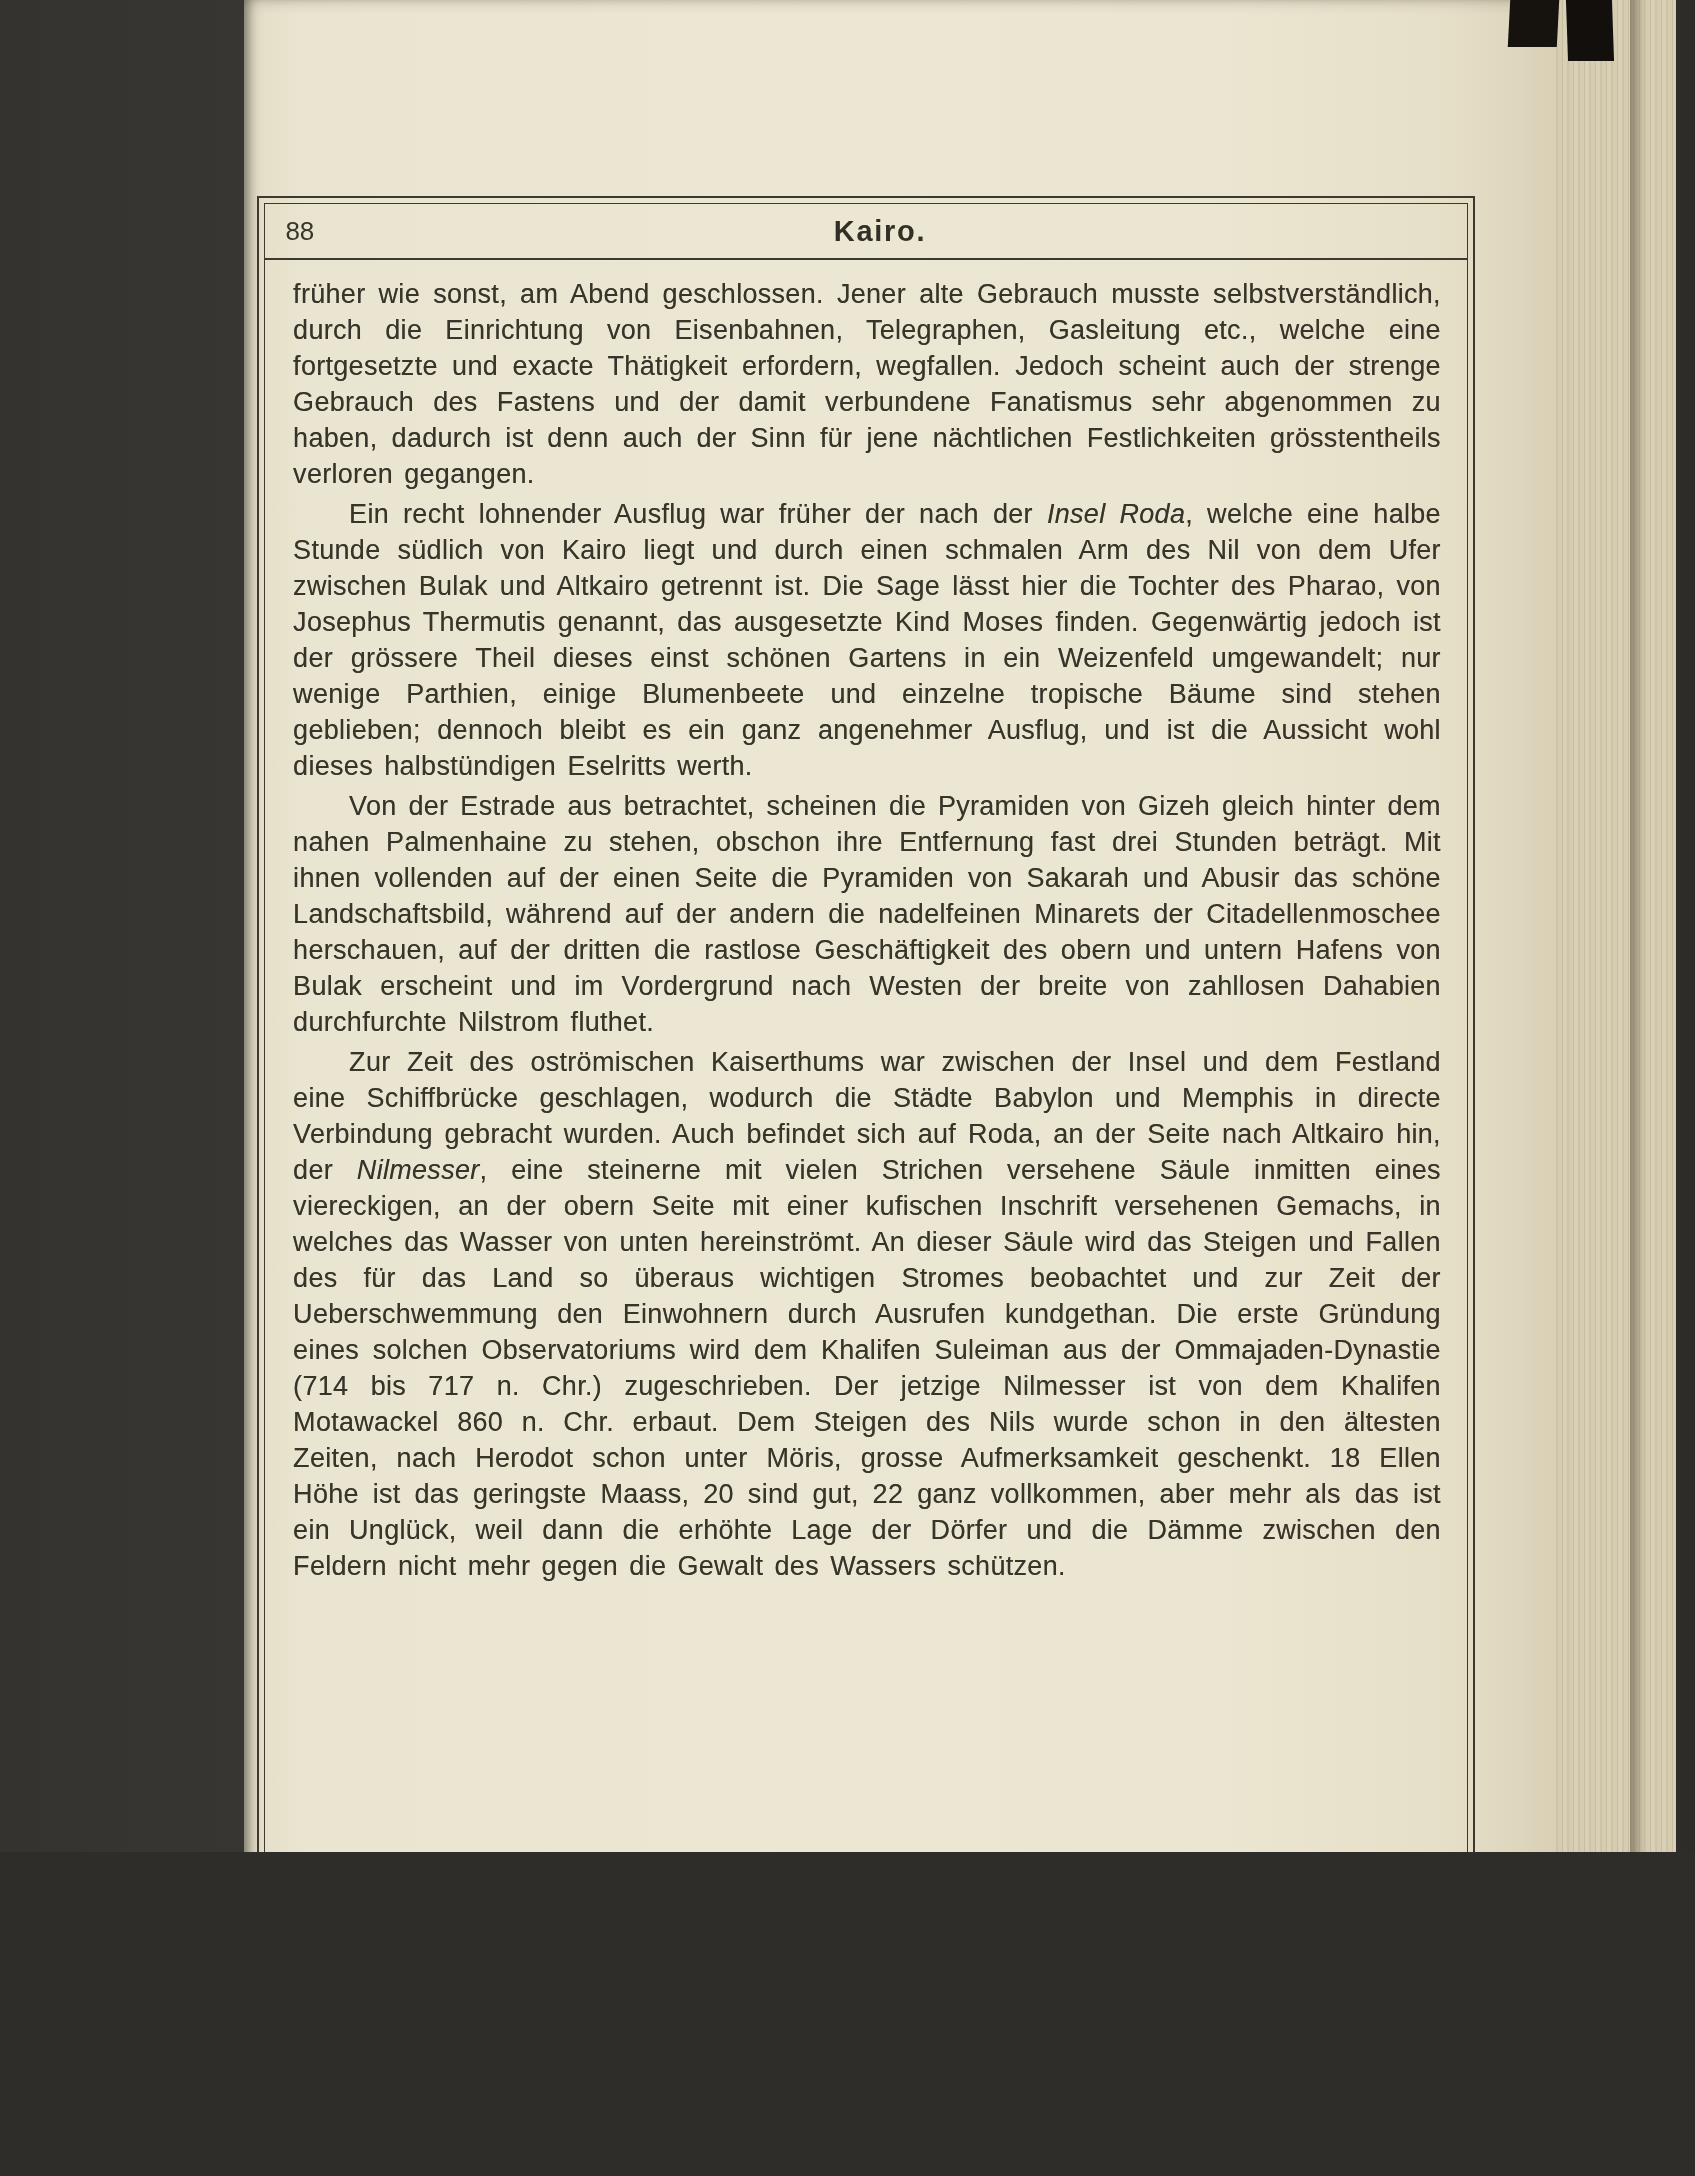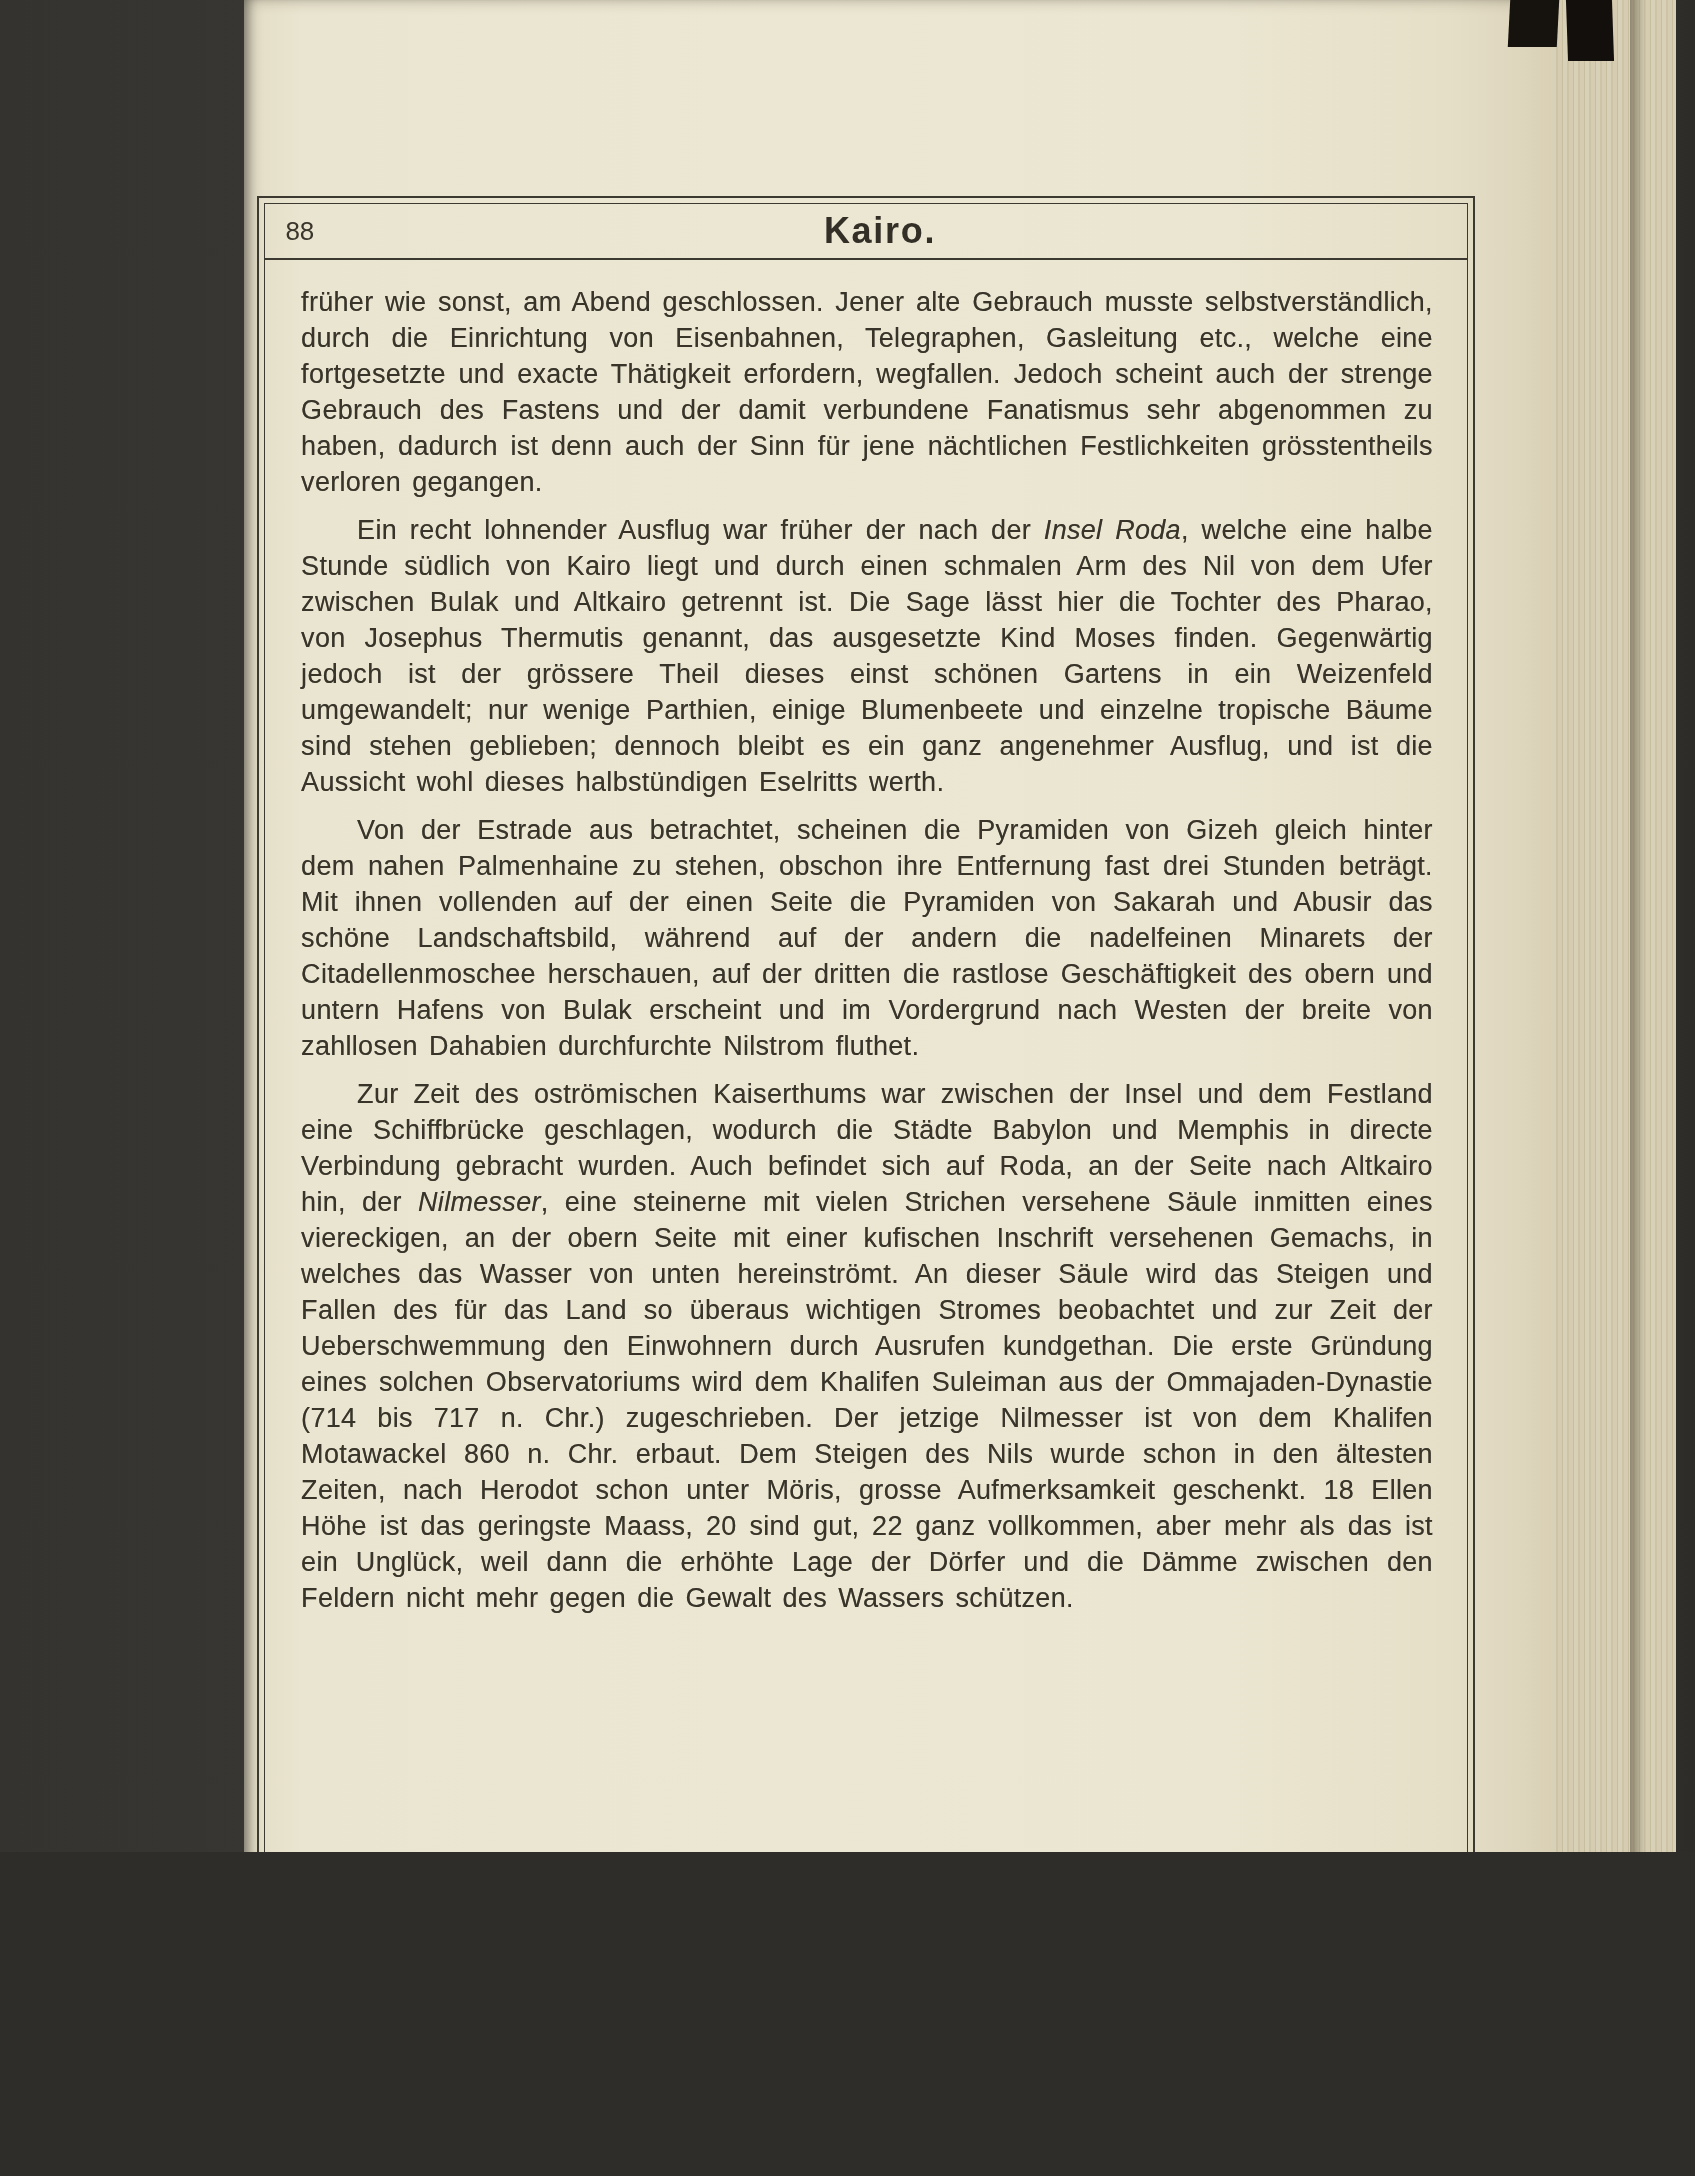--- a/index.html
+++ b/index.html
@@ -85,40 +85,40 @@
     justify-content: center;
   }
   .pagenum {
     position: absolute;
     left: 20.3px; top: 50%;
     transform: translateY(-50%);
     font-size: 26px;
     color: #3a362c;
   }
   .title {
-    font-size: 36px;
+    font-size: 29px;
     font-weight: bold;
     letter-spacing: 1.7px;
     color: #332f26;
     margin-left: 28px;
   }
   .rule { height: 0; border-top: 2.5px solid #3c3930; }
   .body {
     padding: 12px 22px 0 24px;
     font-size: 27px;
     line-height: 36px;
     text-align: justify;
     color: #38342a;
     letter-spacing: 0.3px;
     word-spacing: 3.4px;
     -webkit-hyphens: auto;
     hyphens: auto;
     text-shadow: 0 0 0.4px rgba(56,52,42,0.55);
   }
-  .para { margin: 12px; }
+  .para { margin: 4px; }
   .para.indent { text-indent: 56px; }
   .it { font-style: italic; }
 </style>
 </head>
 <body>
 
 <div class="stage">
   <div class="page">
     <div class="edges"></div>
     <div class="bookmark"></div>

